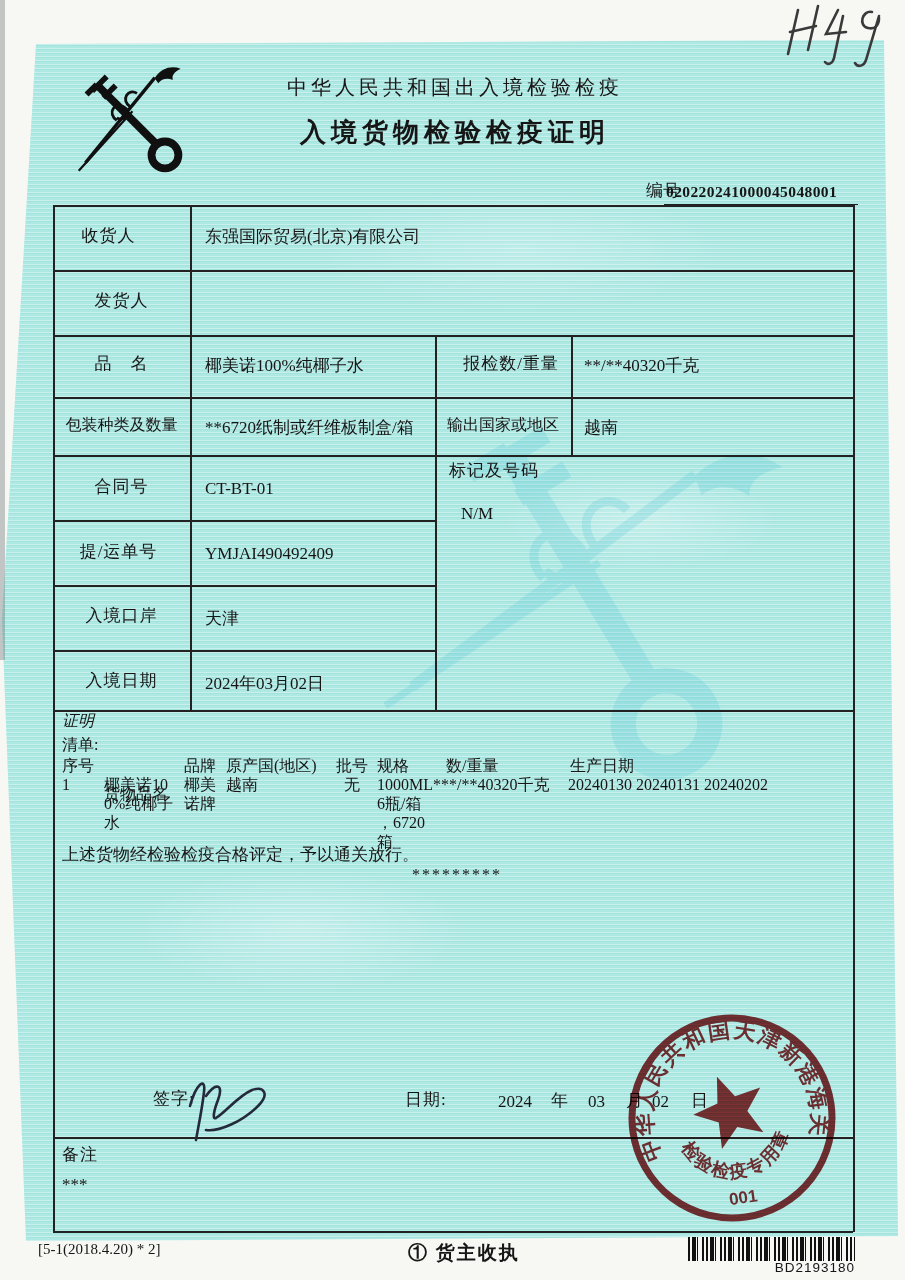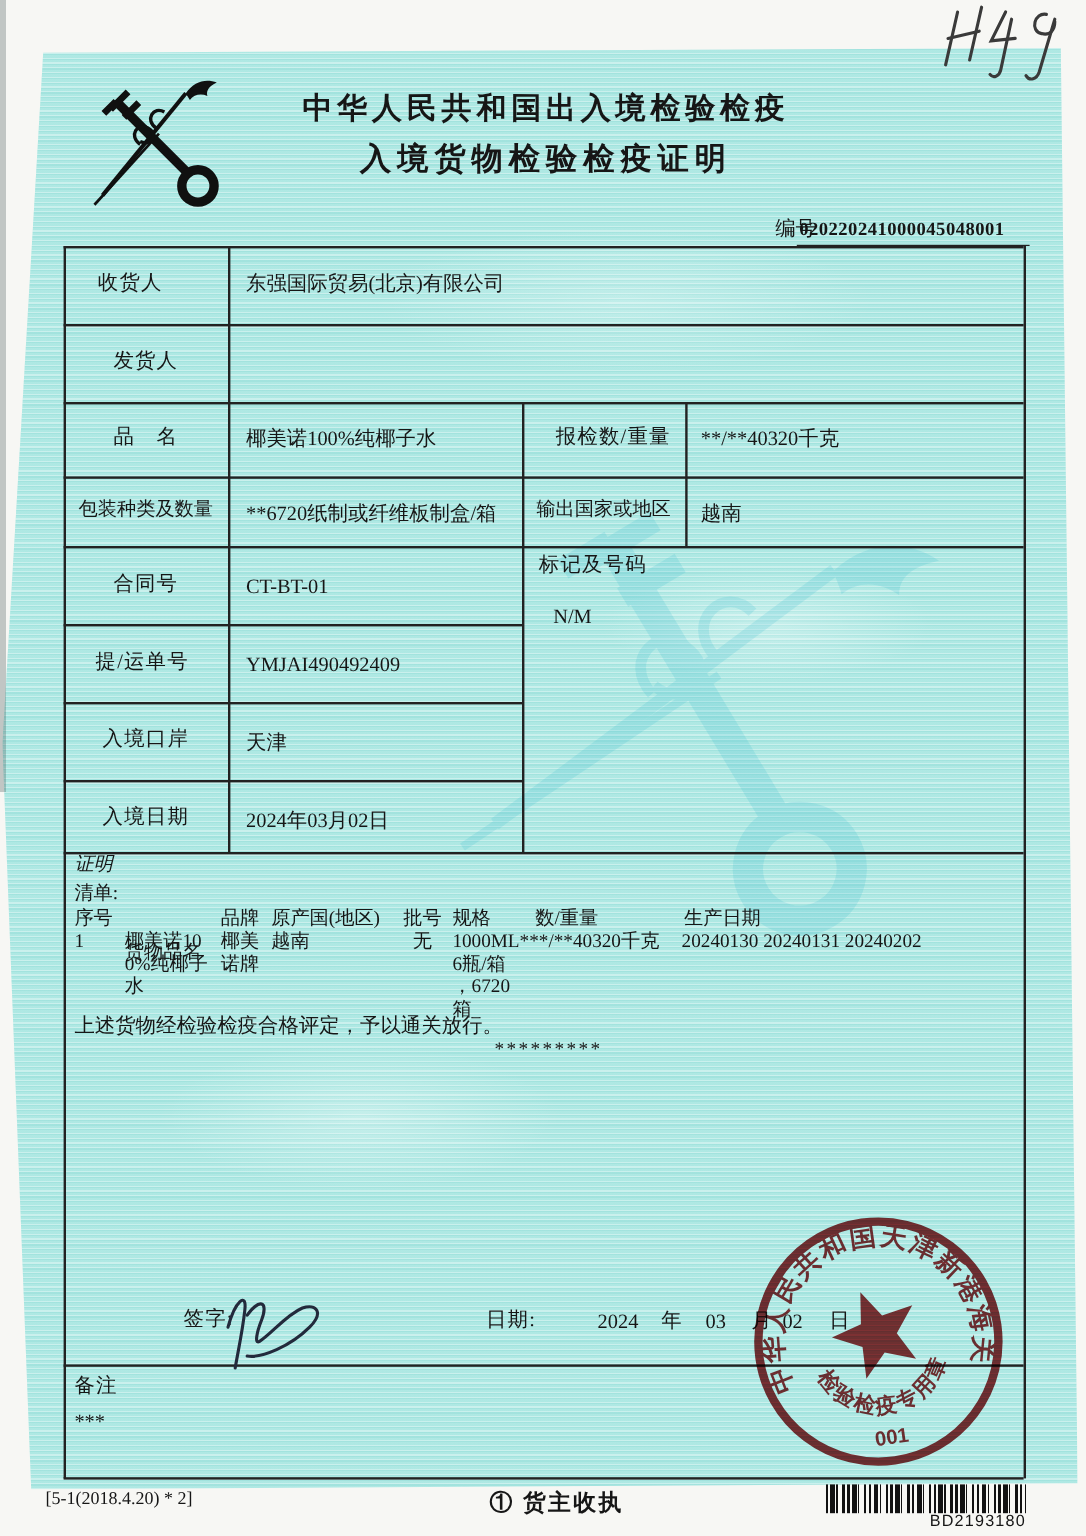--- a/index.html
+++ b/index.html
@@ -22,21 +22,21 @@
         rgba(110,205,199,.18) 1px 2px,
         rgba(183,240,235,.05) 2px 4px),
       #aee8e3;
   }
   .scan-shadow-left{position:absolute;left:0;top:580;width:5px;height:660px;background:rgba(70,85,85,.30);}
   
   .t{position:absolute;white-space:pre-wrap;line-height:1.18;}
   .lbl{font-size:17px;letter-spacing:1px;}
   .val{font-size:17px;}
   .center{text-align:center;}
-  .title1{font-size:25px;font-weight:bold;letter-spacing:4px;}
+  .title1{font-size:20px;font-weight:normal;letter-spacing:4px;}
   .title2{font-size:26px;font-weight:bold;letter-spacing:5px;}
   .serial-label{font-size:17px;}
   .serial-num{font-size:15.5px;letter-spacing:.4px;font-weight:bold;}
   .cert{font-size:16px;}
   .small-footer{font-size:15px;}
   
   .hline,.vline{position:absolute;background:#222;}
   .hline{height:1.6px;}
   .vline{width:1.6px;}
   

